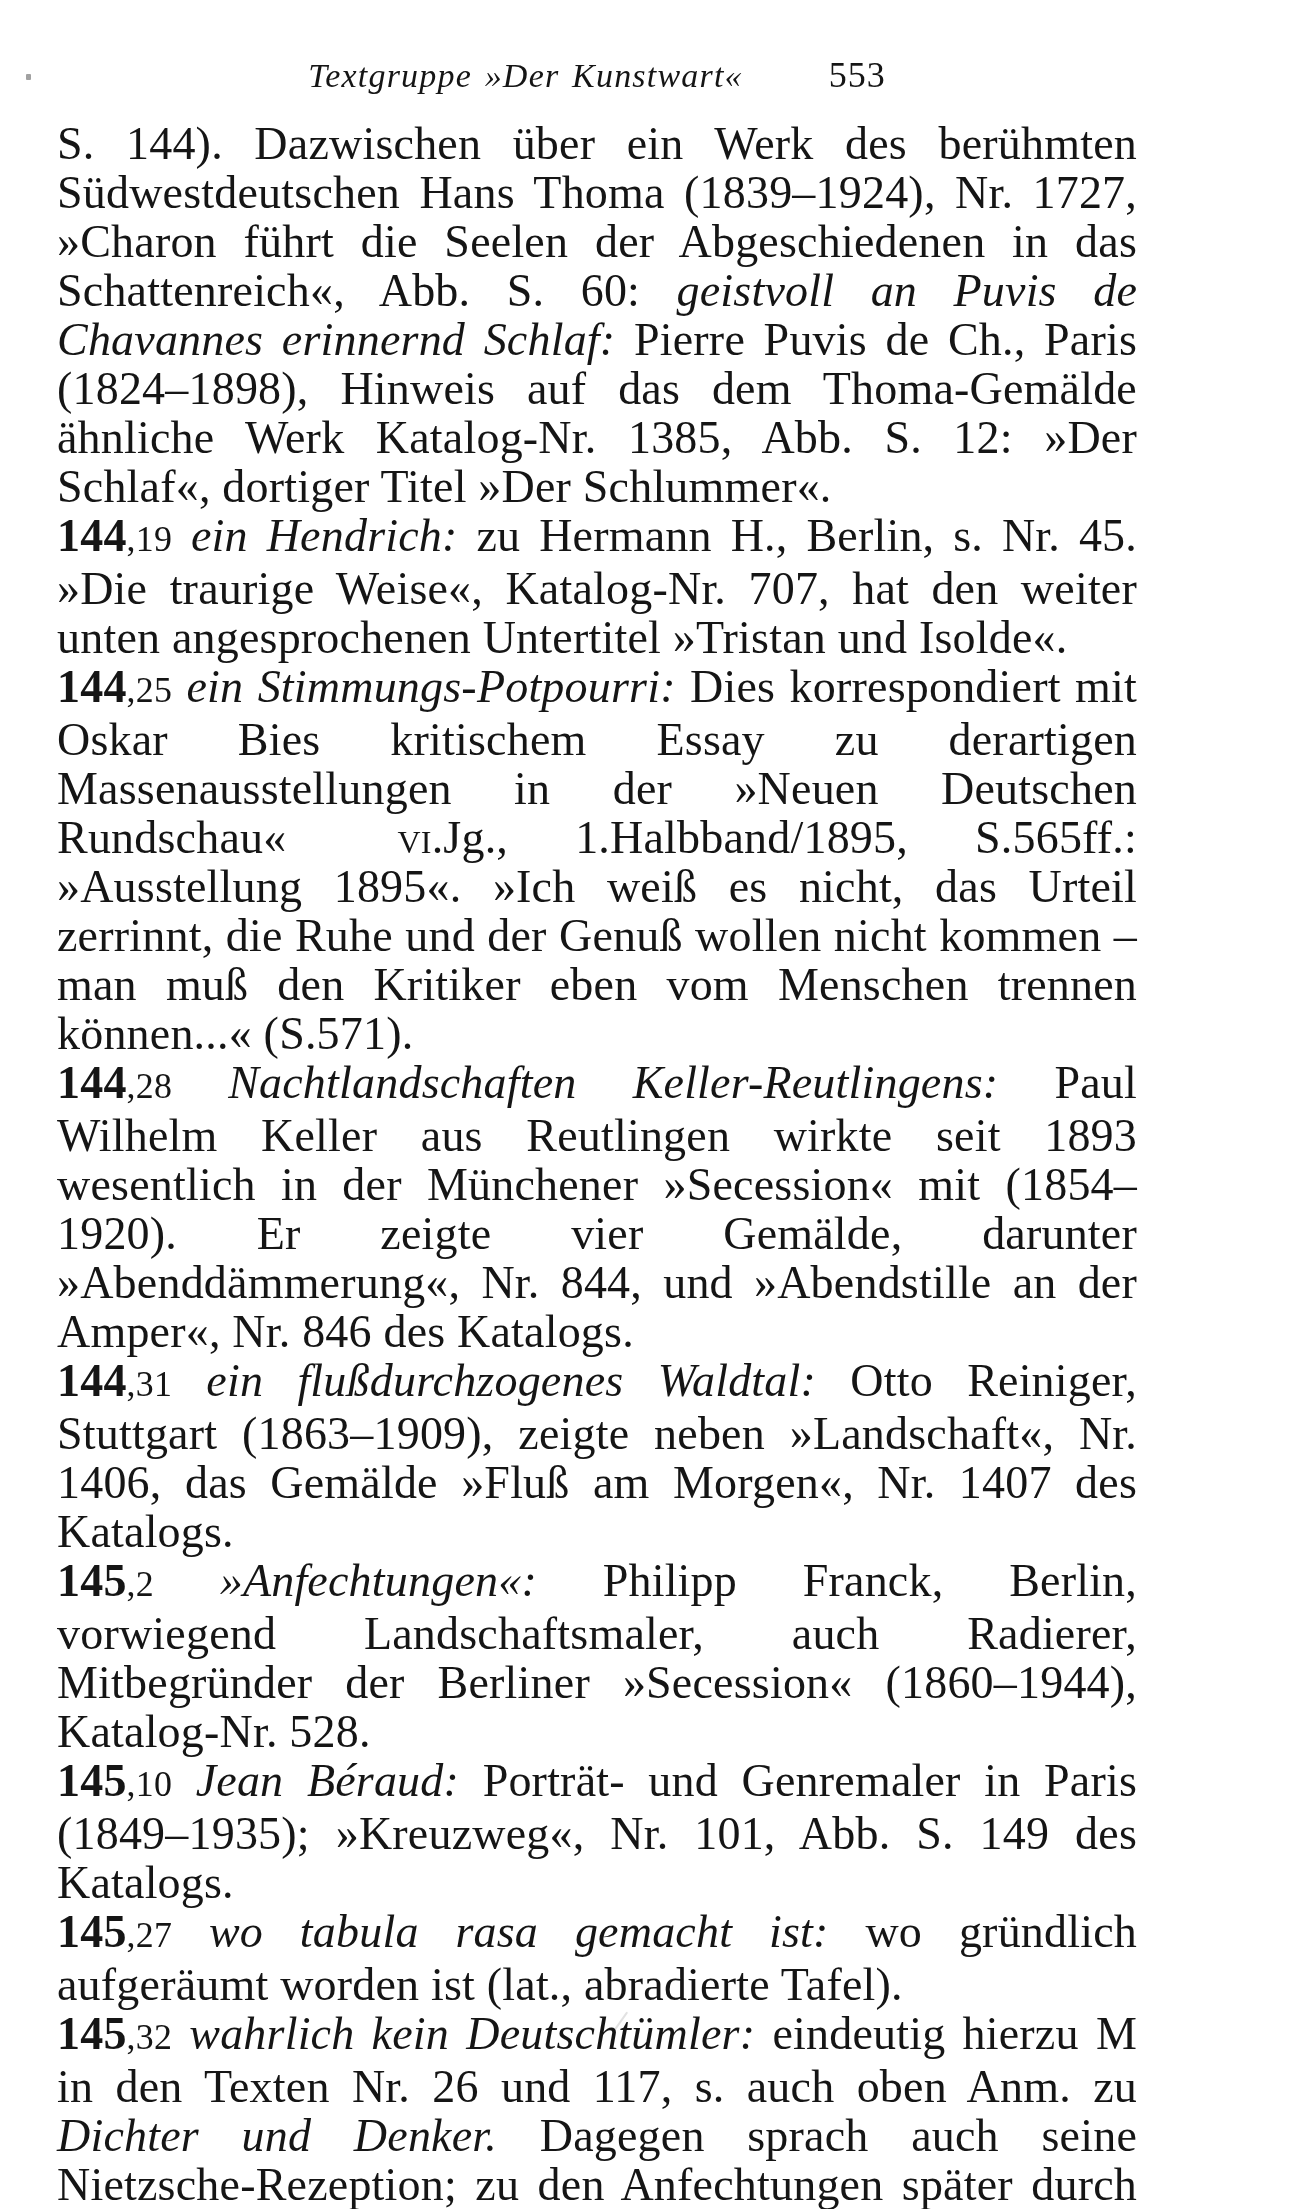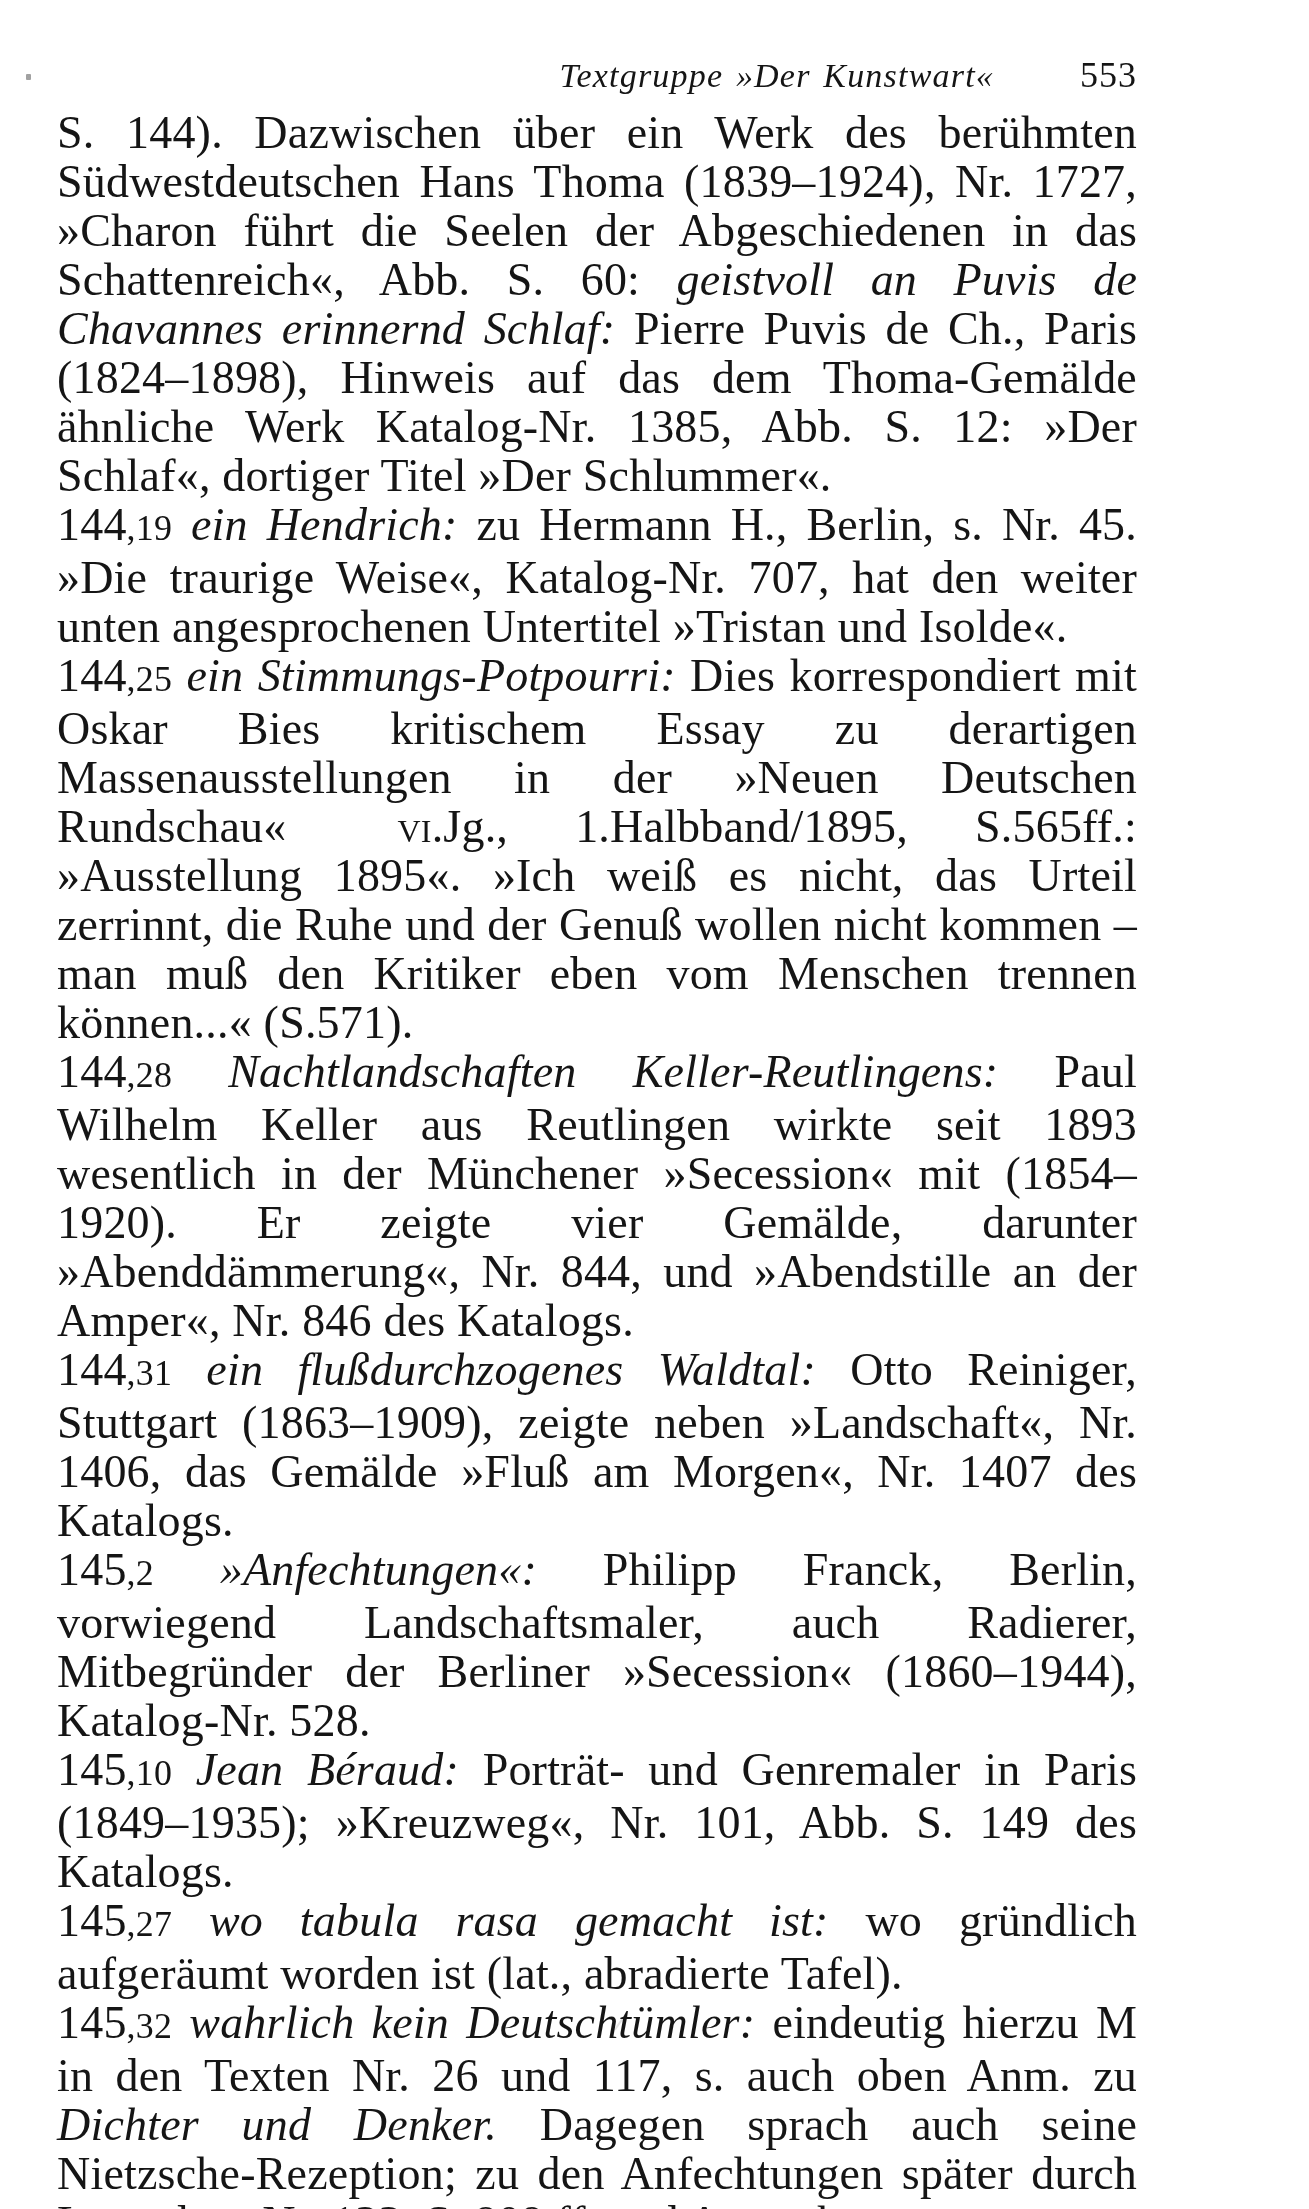--- a/index.html
+++ b/index.html
@@ -32,24 +32,24 @@
     opacity: .25;
   }
   .page-column {
     position: absolute;
     left: 57px;
     top: 54px;
     width: 1080px;
   }
   .running-head {
     display: flex;
-    justify-content: flex-end;
+    justify-content: center;
     align-items: baseline;
     line-height: 42px;
-    margin-bottom: 11px;
+    margin-bottom: 22px;
   }
   .running-title {
     font-style: italic;
     font-size: 34px;
     letter-spacing: 1.2px;
     word-spacing: 3px;
   }
   .running-pagenum {
     margin-left: 86px;
     font-size: 36px;
@@ -61,21 +61,21 @@
     text-align: justify;
     letter-spacing: 0.2px;
     hyphens: auto;
     -webkit-hyphens: auto;
   }
   .para {
     margin: 0;
   }
   .run.italic { font-style: italic; }
   .run.smallcaps { font-variant: small-caps; margin-left: 44px; }
-  .ref-page { font-weight: 400; }
+  .ref-page { font-weight: 700; }
   .ref-line { font-size: 0.78em; }
 </style>
 </head>
 <body>
 
 <div class="scan-artifact artifact-topleft"></div>
 <div class="scan-artifact artifact-bottom"></div>
 
 <div class="page-column">
   <div class="running-head">

